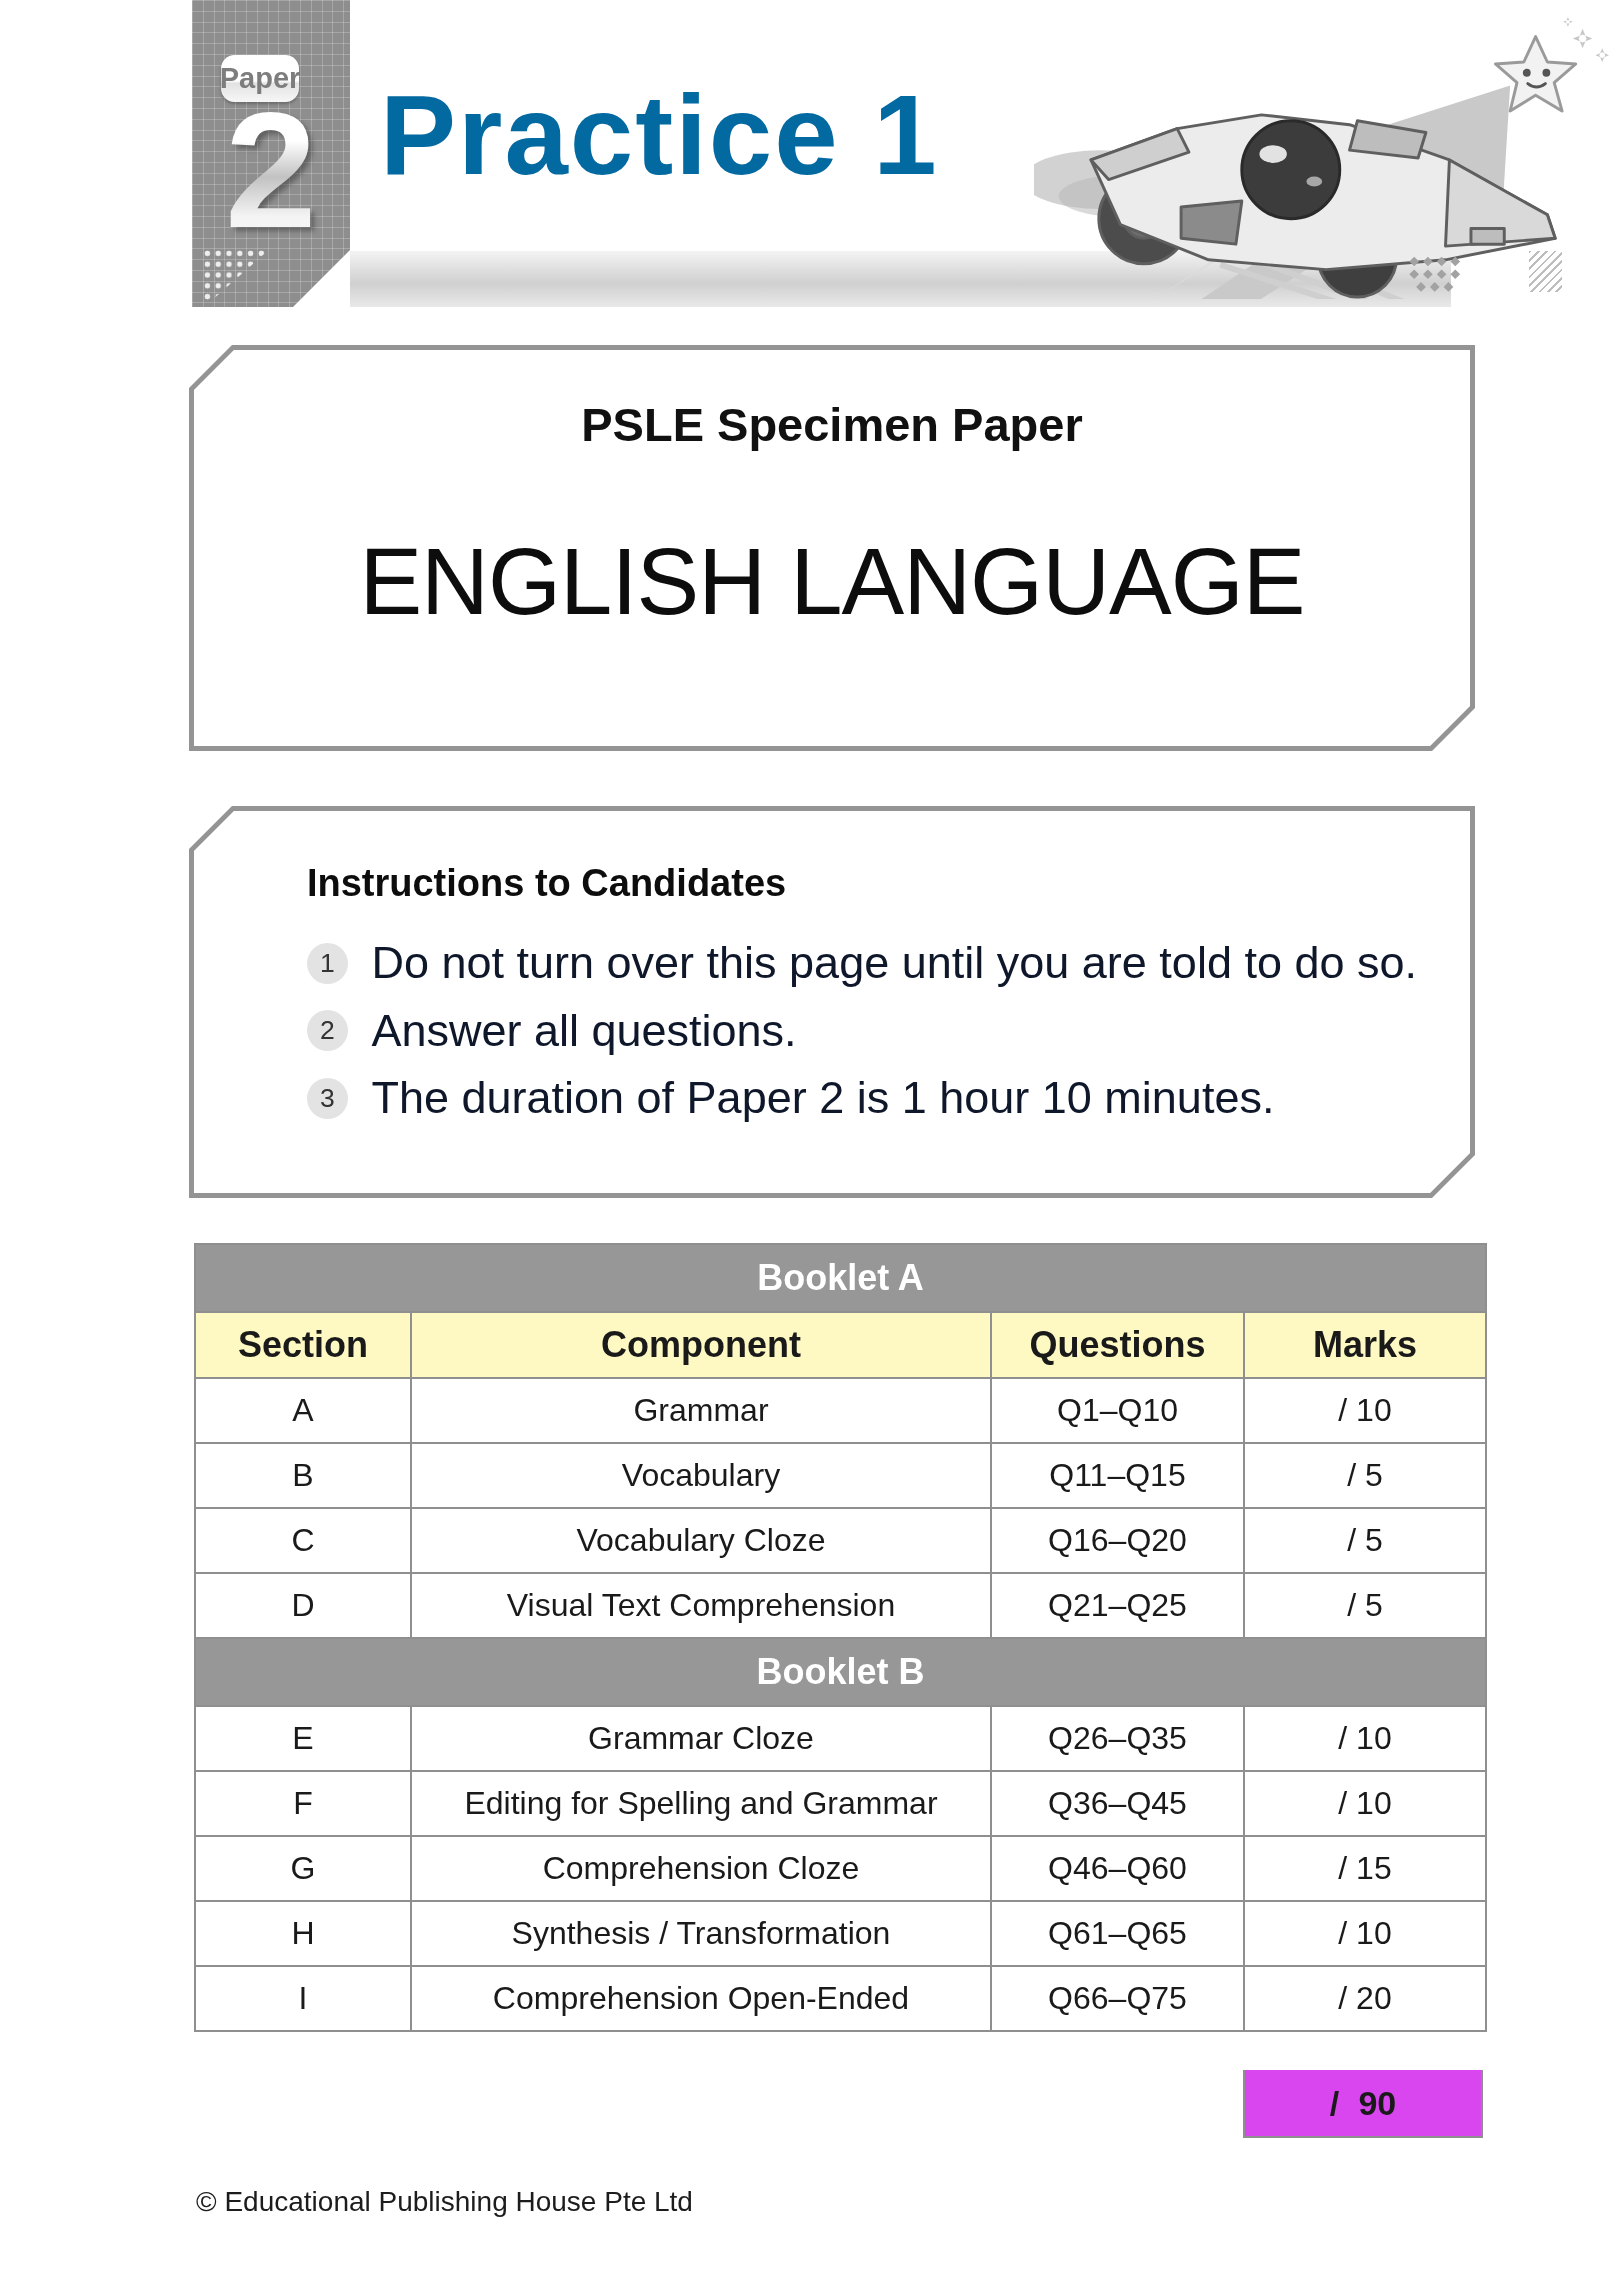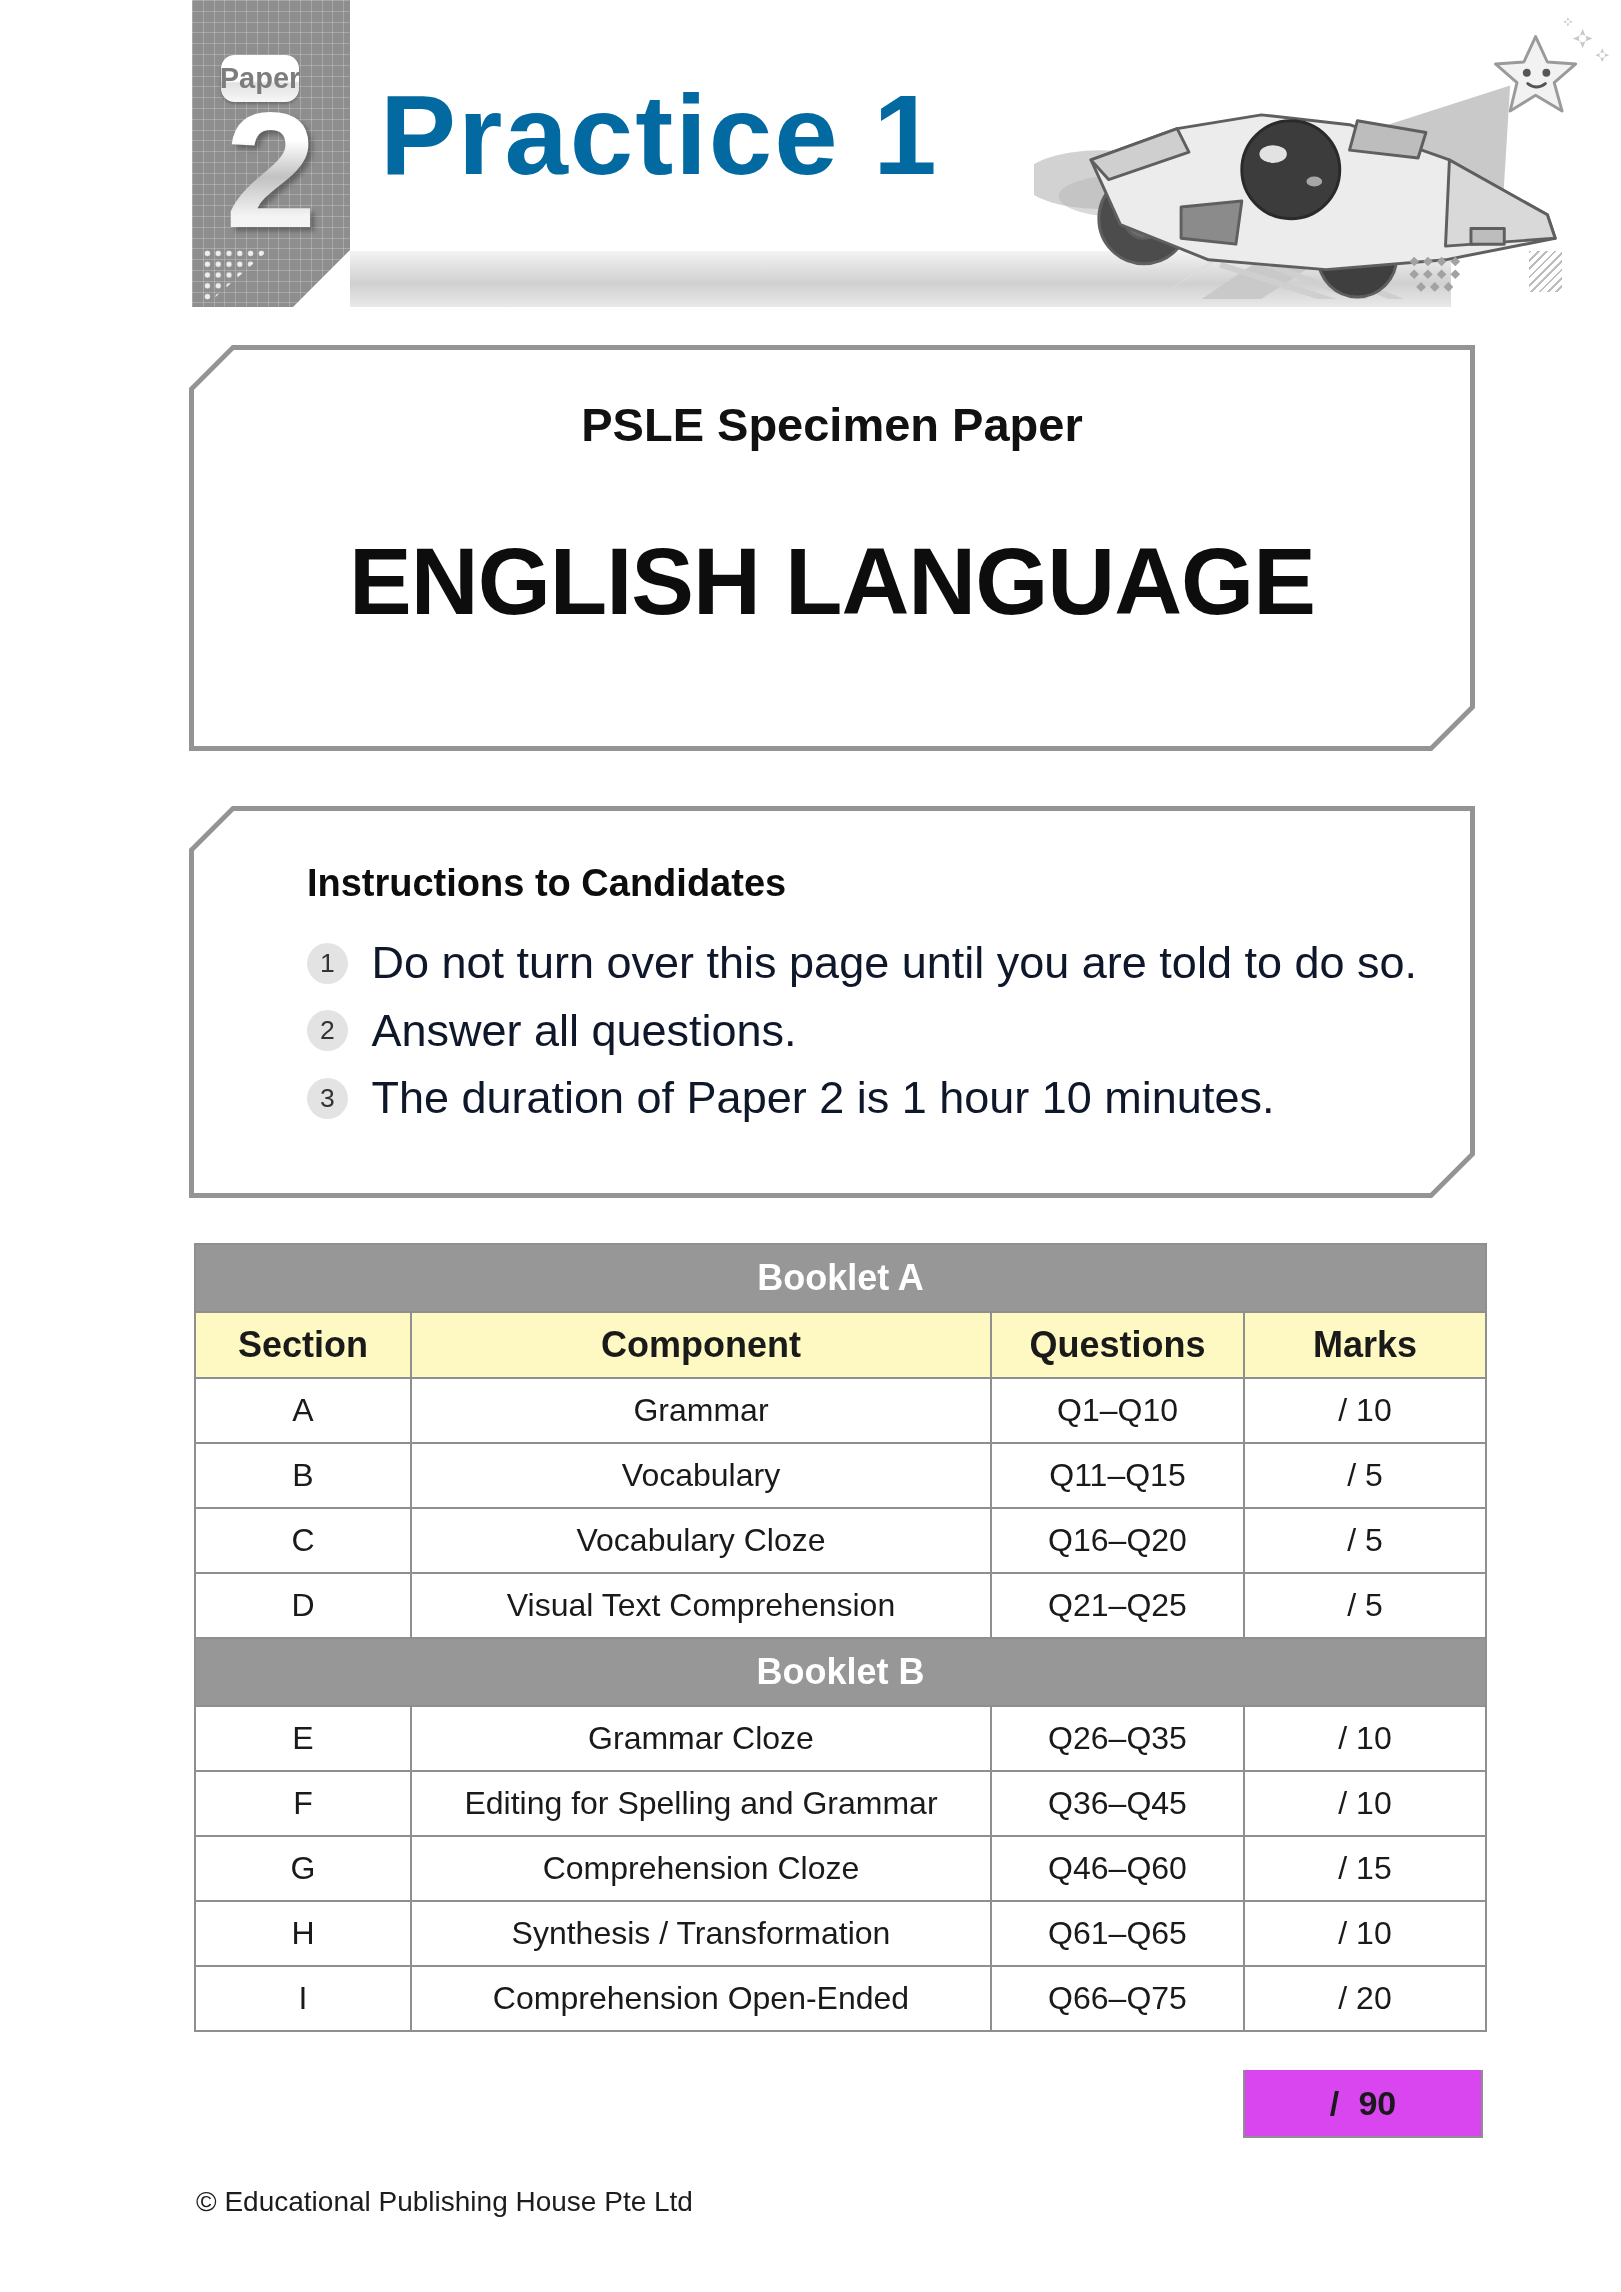--- a/index.html
+++ b/index.html
@@ -50,21 +50,21 @@
   .illustration{position:absolute;left:1034px;top:14.7px;width:587px;height:284px;}
   
   .cutbox{position:absolute;background:#949494;
     clip-path:polygon(43px 0,100% 0,100% calc(100% - 43px),calc(100% - 43px) 100%,0 100%,0 43px);}
   .cutbox-inner{position:absolute;inset:4.9px;background:#ffffff;
     clip-path:polygon(40px 0,100% 0,100% calc(100% - 40px),calc(100% - 40px) 100%,0 100%,0 40px);}
   .titlebox{left:189px;top:345px;width:1286px;height:406px;}
   .instrbox{left:189px;top:806px;width:1286px;height:392px;}
   .titlebox .cutbox-inner{display:flex;flex-direction:column;align-items:center;text-align:center;}
   .tb-line1{margin-top:47px;font-size:47px;font-weight:600;color:#111;}
-  .tb-line2{margin-top:76px;font-size:94px;font-weight:700;letter-spacing:-1px;color:#0d0d0d;}
+  .tb-line2{margin-top:76px;font-size:94px;font-weight:400;letter-spacing:-1px;color:#0d0d0d;}
   .tb-line3{margin-top:11.8px;font-size:57px;font-weight:700;color:#111;}
   .instr-content{position:absolute;inset:4.9px;padding:51px 31px 0 71px;margin-left:42px;}
   .instr-heading{font-size:38px;font-weight:bold;color:#0d0d0d;margin-bottom:37px;}
   .instr-item{display:flex;align-items:center;gap:23.5px;margin-bottom:24.5px;height:43px;}
   .instr-num{
     width:41px;height:41px;border-radius:50%;background:#e3e3e3;flex:0 0 41px;
     display:flex;align-items:center;justify-content:center;font-size:26.5px;color:#333;
   }
   .instr-text{font-size:45px;color:#0f172a;white-space:nowrap;}
   

